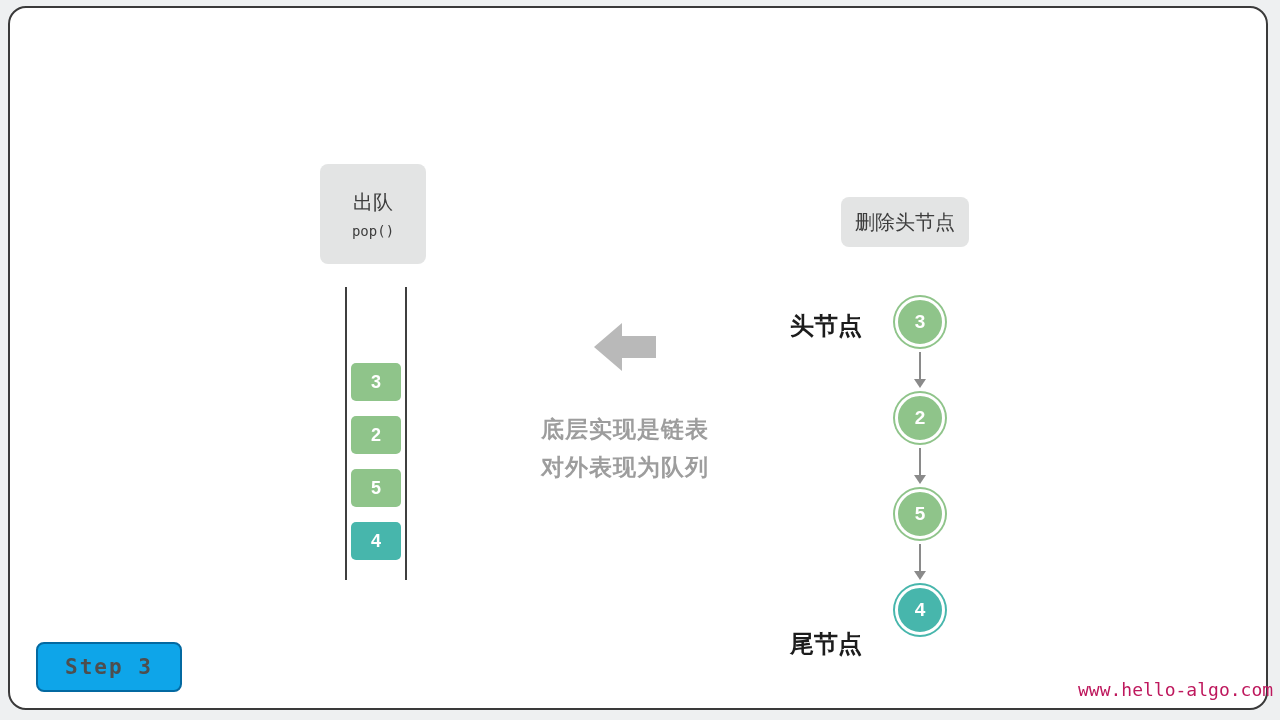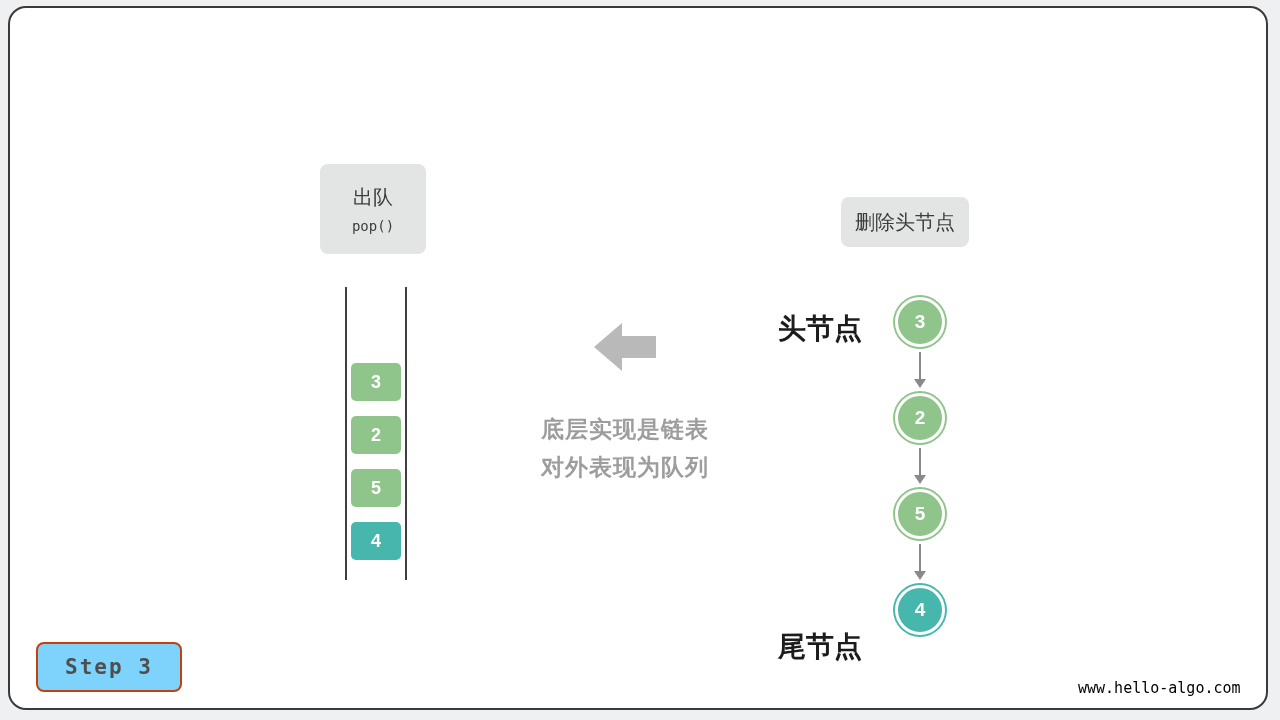--- a/index.html
+++ b/index.html
@@ -20,21 +20,21 @@
 
   
   .label-box {
     position: absolute;
     background: #e3e4e4;
     border-radius: 8px;
     display: flex; flex-direction: column;
     align-items: center; justify-content: center;
     color: #3d3d3d;
   }
-  .op-label { left: 320px; top: 164px; width: 106px; height: 90px; gap: 7px; }
+  .op-label { left: 320px; top: 164px; width: 106px; height: 100px; gap: 7px; }
   .op-label .op-title { font-size: 20px; }
   .op-label .op-code { font-family: "DejaVu Sans Mono", monospace; font-size: 14px; }
   .action-label { left: 841px; top: 197px; width: 128px; height: 50px; font-size: 20px; }
 
   
   .rail {
     position: absolute; top: 287px;
     width: 2px; height: 293px;
     background: #3f3f3f;
   }
@@ -111,43 +111,43 @@
     border-top: 9px solid #8a8a8a;
   }
   .la-0 { top: 352px; }
   .la-1 { top: 448px; }
   .la-2 { top: 544px; }
 
   
   .node-side-label {
     position: absolute; left: 740px; width: 122px;
     text-align: right;
-    color: #1c1c1c; font-weight: bold; font-size: 28px;
+    color: #1c1c1c; font-weight: bold; font-size: 24px;
   }
   .head-label { top: 310px; }
   .tail-label { top: 628px; }
 
   
   .step-badge {
     position: absolute; left: 36px; top: 642px;
     width: 146px; height: 50px;
-    background: #7dd3fc;
-    border: 2px solid #c2410c;
+    background: #0ea5e9;
+    border: 2px solid #0369a1;
     border-radius: 8px;
     display: flex; align-items: center; justify-content: center;
     font-family: "DejaVu Sans Mono", monospace;
     font-weight: bold; font-size: 21px; color: #4e4e4e;
     letter-spacing: 2px;
   }
 
   
   .watermark {
     position: absolute; left: 1078px; top: 679px;
     font-family: "DejaVu Sans Mono", monospace;
-    font-size: 15px; color: #000000;
+    font-size: 18px; color: #be185d;
   }
 </style>
 </head>
 <body>
 
 <div class="stage">
   <div class="card"></div>
 
   <div class="label-box op-label">
     <span class="op-title">出队</span>

